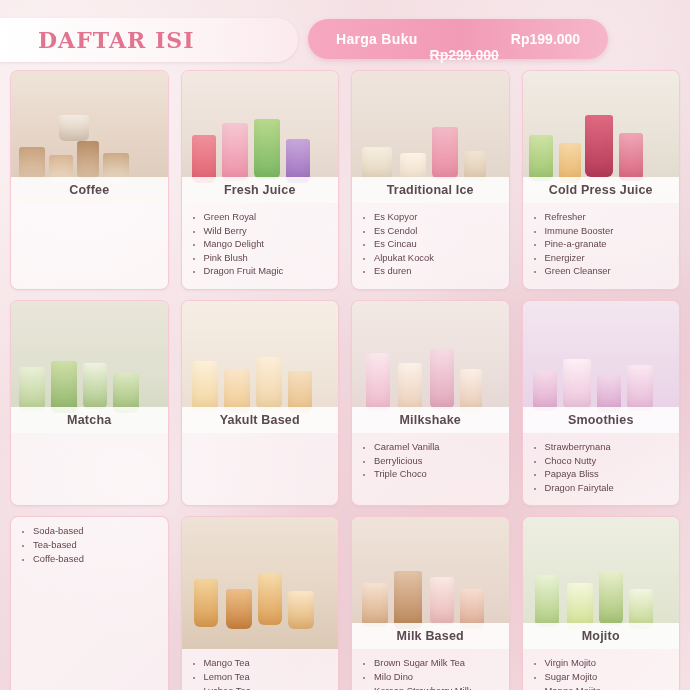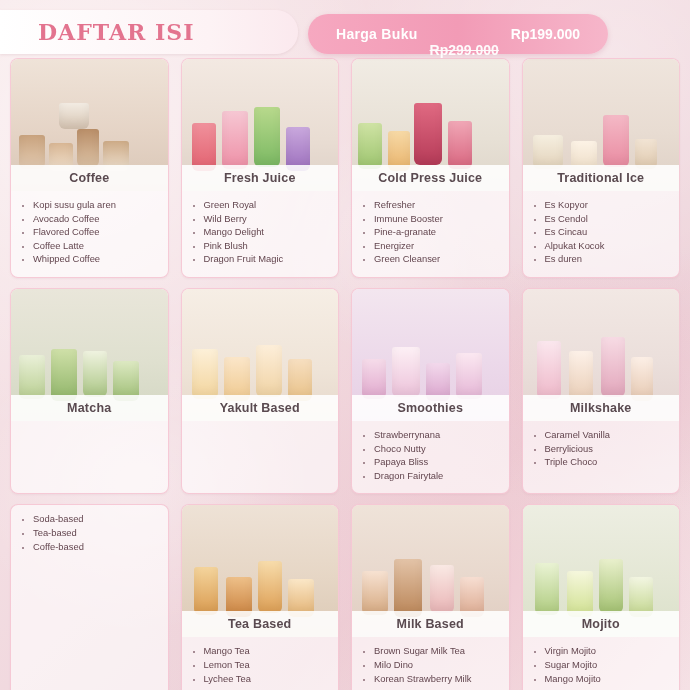--- a/index.html
+++ b/index.html
@@ -32,23 +32,23 @@
       radial-gradient(ellipse at 20% 70%, rgba(255,255,255,0.35) 0%, rgba(255,255,255,0) 22%),
       radial-gradient(ellipse at 55% 35%, rgba(255,255,255,0.25) 0%, rgba(255,255,255,0) 18%),
       radial-gradient(ellipse at 90% 55%, rgba(230,175,190,0.35) 0%, rgba(255,255,255,0) 25%);
     pointer-events: none;
   }
 
   
   .header {
     position: relative;
     display: flex;
-    align-items: flex-end;
+    align-items: center;
     height: 54px;
-    padding: 0 14px 0 0;
+    padding: 12px 14px 0 0;
     z-index: 3;
   }
   .title-pill {
     position: relative;
     display: flex;
     align-items: center;
     height: 44px;
     min-width: 230px;
     padding: 0 30px 0 38px;
     margin-top: 2px;
@@ -185,27 +185,20 @@
           <div class="bg" style="background: linear-gradient(rgb(239, 227, 216) 0%, rgb(229, 212, 198) 55%, rgb(217, 198, 182) 100%);"></div>
           <div class="props">
             <div class="glass" style="left: 8px; bottom: 22px; width: 26px; height: 34px; background: linear-gradient(rgb(201, 163, 126), rgb(227, 203, 178));"></div>
             <div class="glass" style="left: 38px; bottom: 20px; width: 24px; height: 28px; background: linear-gradient(rgb(216, 182, 148), rgb(240, 224, 205));"></div>
             <div class="glass" style="left: 66px; bottom: 24px; width: 22px; height: 38px; background: linear-gradient(rgb(185, 142, 104), rgb(221, 195, 166));"></div>
             <div class="glass" style="left: 92px; bottom: 20px; width: 26px; height: 30px; background: linear-gradient(rgb(205, 171, 135), rgb(238, 224, 207));"></div>
             <div class="glass" style="left: 48px; bottom: 62px; width: 30px; height: 26px; background: linear-gradient(rgb(243, 236, 227), rgb(214, 196, 178));"></div>
           </div>
           <div class="cat-label">Coffee</div>
         </div>
-        <ul class="items">
-          <li>Kopi susu gula aren</li>
-          <li>Avocado Coffee</li>
-          <li>Flavored Coffee</li>
-          <li>Coffee Latte</li>
-          <li>Whipped Coffee</li>
-        </ul>
       </div>
       <div class="card">
         <div class="photo">
           <div class="bg" style="background: linear-gradient(rgb(243, 233, 226) 0%, rgb(233, 221, 211) 60%, rgb(221, 208, 198) 100%);"></div>
           <div class="props">
             <div class="glass" style="left: 10px; bottom: 20px; width: 24px; height: 48px; background: linear-gradient(rgb(240, 145, 156), rgb(226, 97, 111));"></div>
             <div class="glass" style="left: 40px; bottom: 22px; width: 26px; height: 58px; background: linear-gradient(rgb(246, 199, 211), rgb(238, 143, 166));"></div>
             <div class="glass" style="left: 72px; bottom: 24px; width: 26px; height: 60px; background: linear-gradient(rgb(184, 217, 140), rgb(122, 184, 98));"></div>
             <div class="glass" style="left: 104px; bottom: 20px; width: 24px; height: 44px; background: linear-gradient(rgb(201, 168, 221), rgb(156, 111, 189));"></div>
           </div>
@@ -214,58 +207,58 @@
         <ul class="items">
           <li>Green Royal</li>
           <li>Wild Berry</li>
           <li>Mango Delight</li>
           <li>Pink Blush</li>
           <li>Dragon Fruit Magic</li>
         </ul>
       </div>
       <div class="card">
         <div class="photo">
+          <div class="bg" style="background: linear-gradient(rgb(239, 229, 221) 0%, rgb(232, 220, 210) 55%, rgb(222, 208, 197) 100%);"></div>
+          <div class="props">
+            <div class="glass" style="left: 10px; bottom: 22px; width: 30px; height: 34px; background: linear-gradient(rgb(246, 239, 224), rgb(226, 210, 186));"></div>
+            <div class="glass" style="left: 48px; bottom: 20px; width: 26px; height: 30px; background: linear-gradient(rgb(253, 243, 230), rgb(236, 220, 198));"></div>
+            <div class="glass" style="left: 80px; bottom: 24px; width: 26px; height: 52px; background: linear-gradient(rgb(244, 185, 198), rgb(233, 139, 161));"></div>
+            <div class="glass" style="left: 112px; bottom: 22px; width: 22px; height: 30px; background: linear-gradient(rgb(242, 228, 212), rgb(223, 201, 174));"></div>
+          </div>
+          <div class="cat-label">Traditional Ice</div>
+        </div>
+        <ul class="items">
+          <li>Es Kopyor</li>
+          <li>Es Cendol</li>
+          <li>Es Cincau</li>
+          <li>Alpukat Kocok</li>
+          <li>Es duren</li>
+        </ul>
+      </div>
+      <div class="card">
+        <div class="photo">
           <div class="bg" style="background: linear-gradient(rgb(241, 236, 228) 0%, rgb(231, 224, 213) 60%, rgb(221, 213, 201) 100%);"></div>
           <div class="props">
             <div class="glass" style="left: 6px; bottom: 22px; width: 24px; height: 46px; background: linear-gradient(rgb(207, 227, 164), rgb(156, 196, 110));"></div>
             <div class="glass" style="left: 36px; bottom: 20px; width: 22px; height: 40px; background: linear-gradient(rgb(247, 217, 166), rgb(232, 179, 107));"></div>
             <div class="glass" style="left: 62px; bottom: 26px; width: 28px; height: 62px; background: linear-gradient(rgb(224, 106, 130), rgb(182, 59, 88));"></div>
             <div class="glass" style="left: 96px; bottom: 22px; width: 24px; height: 48px; background: linear-gradient(rgb(240, 167, 182), rgb(216, 101, 127));"></div>
           </div>
           <div class="cat-label">Cold Press Juice</div>
         </div>
         <ul class="items">
           <li>Refresher</li>
           <li>Immune Booster</li>
           <li>Pine-a-granate</li>
           <li>Energizer</li>
           <li>Green Cleanser</li>
         </ul>
       </div>
       <div class="card">
         <div class="photo">
-          <div class="bg" style="background: linear-gradient(rgb(239, 229, 221) 0%, rgb(232, 220, 210) 55%, rgb(222, 208, 197) 100%);"></div>
-          <div class="props">
-            <div class="glass" style="left: 10px; bottom: 22px; width: 30px; height: 34px; background: linear-gradient(rgb(246, 239, 224), rgb(226, 210, 186));"></div>
-            <div class="glass" style="left: 48px; bottom: 20px; width: 26px; height: 30px; background: linear-gradient(rgb(253, 243, 230), rgb(236, 220, 198));"></div>
-            <div class="glass" style="left: 80px; bottom: 24px; width: 26px; height: 52px; background: linear-gradient(rgb(244, 185, 198), rgb(233, 139, 161));"></div>
-            <div class="glass" style="left: 112px; bottom: 22px; width: 22px; height: 30px; background: linear-gradient(rgb(242, 228, 212), rgb(223, 201, 174));"></div>
-          </div>
-          <div class="cat-label">Traditional Ice</div>
-        </div>
-        <ul class="items">
-          <li>Es Kopyor</li>
-          <li>Es Cendol</li>
-          <li>Es Cincau</li>
-          <li>Alpukat Kocok</li>
-          <li>Es duren</li>
-        </ul>
-      </div>
-      <div class="card">
-        <div class="photo">
           <div class="bg" style="background: linear-gradient(rgb(233, 230, 218) 0%, rgb(223, 224, 207) 55%, rgb(210, 214, 194) 100%);"></div>
           <div class="props">
             <div class="glass" style="left: 8px; bottom: 22px; width: 26px; height: 44px; background: linear-gradient(rgb(234, 240, 216), rgb(185, 207, 146));"></div>
             <div class="glass" style="left: 40px; bottom: 20px; width: 26px; height: 52px; background: linear-gradient(rgb(207, 224, 168), rgb(143, 180, 104));"></div>
             <div class="glass" style="left: 72px; bottom: 24px; width: 24px; height: 46px; background: linear-gradient(rgb(240, 243, 224), rgb(170, 198, 132));"></div>
             <div class="glass" style="left: 102px; bottom: 20px; width: 26px; height: 40px; background: linear-gradient(rgb(221, 233, 194), rgb(157, 189, 116));"></div>
           </div>
           <div class="cat-label">Matcha</div>
         </div>
       </div>
@@ -276,70 +269,69 @@
             <div class="glass" style="left: 10px; bottom: 22px; width: 26px; height: 50px; background: linear-gradient(rgb(253, 240, 216), rgb(242, 212, 156));"></div>
             <div class="glass" style="left: 42px; bottom: 20px; width: 26px; height: 44px; background: linear-gradient(rgb(251, 230, 201), rgb(239, 201, 143));"></div>
             <div class="glass" style="left: 74px; bottom: 24px; width: 26px; height: 52px; background: linear-gradient(rgb(253, 238, 217), rgb(240, 211, 164));"></div>
             <div class="glass" style="left: 106px; bottom: 20px; width: 24px; height: 42px; background: linear-gradient(rgb(247, 223, 192), rgb(232, 193, 135));"></div>
           </div>
           <div class="cat-label">Yakult Based</div>
         </div>
       </div>
       <div class="card">
         <div class="photo">
+          <div class="bg" style="background: linear-gradient(rgb(242, 232, 228) 0%, rgb(235, 223, 219) 55%, rgb(226, 211, 207) 100%);"></div>
+          <div class="props">
+            <div class="glass" style="left: 14px; bottom: 22px; width: 24px; height: 58px; background: linear-gradient(rgb(251, 231, 238), rgb(238, 184, 201));"></div>
+            <div class="glass" style="left: 46px; bottom: 20px; width: 24px; height: 50px; background: linear-gradient(rgb(253, 241, 232), rgb(233, 205, 182));"></div>
+            <div class="glass" style="left: 78px; bottom: 24px; width: 24px; height: 60px; background: linear-gradient(rgb(247, 219, 228), rgb(226, 166, 187));"></div>
+            <div class="glass" style="left: 108px; bottom: 20px; width: 22px; height: 44px; background: linear-gradient(rgb(252, 239, 230), rgb(230, 201, 178));"></div>
+          </div>
+          <div class="cat-label">Milkshake</div>
+        </div>
+        <ul class="items">
+          <li>Caramel Vanilla</li>
+          <li>Berrylicious</li>
+          <li>Triple Choco</li>
+        </ul>
+      </div>
+      <div class="card">
+        <div class="photo">
           <div class="bg" style="background: linear-gradient(rgb(243, 230, 239) 0%, rgb(236, 217, 234) 55%, rgb(230, 207, 228) 100%);"></div>
           <div class="props">
             <div class="glass" style="left: 10px; bottom: 22px; width: 24px; height: 40px; background: linear-gradient(rgb(246, 220, 234), rgb(224, 168, 205));"></div>
             <div class="glass" style="left: 40px; bottom: 24px; width: 28px; height: 50px; background: linear-gradient(rgb(253, 240, 245), rgb(236, 194, 218));"></div>
             <div class="glass" style="left: 74px; bottom: 20px; width: 24px; height: 38px; background: linear-gradient(rgb(243, 217, 236), rgb(217, 163, 204));"></div>
             <div class="glass" style="left: 104px; bottom: 22px; width: 26px; height: 46px; background: linear-gradient(rgb(251, 232, 241), rgb(229, 182, 214));"></div>
           </div>
           <div class="cat-label">Smoothies</div>
         </div>
         <ul class="items">
           <li>Strawberrynana</li>
           <li>Choco Nutty</li>
           <li>Papaya Bliss</li>
           <li>Dragon Fairytale</li>
         </ul>
       </div>
       <div class="card">
-        <div class="photo">
-          <div class="bg" style="background: linear-gradient(rgb(242, 232, 228) 0%, rgb(235, 223, 219) 55%, rgb(226, 211, 207) 100%);"></div>
-          <div class="props">
-            <div class="glass" style="left: 14px; bottom: 22px; width: 24px; height: 58px; background: linear-gradient(rgb(251, 231, 238), rgb(238, 184, 201));"></div>
-            <div class="glass" style="left: 46px; bottom: 20px; width: 24px; height: 50px; background: linear-gradient(rgb(253, 241, 232), rgb(233, 205, 182));"></div>
-            <div class="glass" style="left: 78px; bottom: 24px; width: 24px; height: 60px; background: linear-gradient(rgb(247, 219, 228), rgb(226, 166, 187));"></div>
-            <div class="glass" style="left: 108px; bottom: 20px; width: 22px; height: 44px; background: linear-gradient(rgb(252, 239, 230), rgb(230, 201, 178));"></div>
-          </div>
-          <div class="cat-label">Milkshake</div>
-        </div>
-        <ul class="items">
-          <li>Caramel Vanilla</li>
-          <li>Berrylicious</li>
-          <li>Triple Choco</li>
-        </ul>
-      </div>
-      <div class="card">
         <ul class="items">
           <li>Soda-based</li>
           <li>Tea-based</li>
           <li>Coffe-based</li>
         </ul>
       </div>
       <div class="card">
         <div class="photo">
           <div class="bg" style="background: linear-gradient(rgb(238, 226, 214) 0%, rgb(230, 214, 197) 55%, rgb(219, 201, 181) 100%);"></div>
           <div class="props">
             <div class="glass" style="left: 12px; bottom: 22px; width: 24px; height: 48px; background: linear-gradient(rgb(244, 212, 156), rgb(217, 154, 79));"></div>
             <div class="glass" style="left: 44px; bottom: 20px; width: 26px; height: 40px; background: linear-gradient(rgb(238, 192, 137), rgb(201, 129, 62));"></div>
             <div class="glass" style="left: 76px; bottom: 24px; width: 24px; height: 52px; background: linear-gradient(rgb(247, 220, 171), rgb(221, 159, 85));"></div>
             <div class="glass" style="left: 106px; bottom: 20px; width: 26px; height: 38px; background: linear-gradient(rgb(251, 231, 199), rgb(226, 177, 114));"></div>
           </div>
-          <div class="cat-label">Tea Based</div>
         </div>
         <ul class="items">
           <li>Mango Tea</li>
           <li>Lemon Tea</li>
           <li>Lychee Tea</li>
         </ul>
       </div>
       <div class="card">
         <div class="photo">
           <div class="bg" style="background: linear-gradient(rgb(239, 227, 217) 0%, rgb(232, 216, 205) 55%, rgb(223, 204, 192) 100%);"></div>

